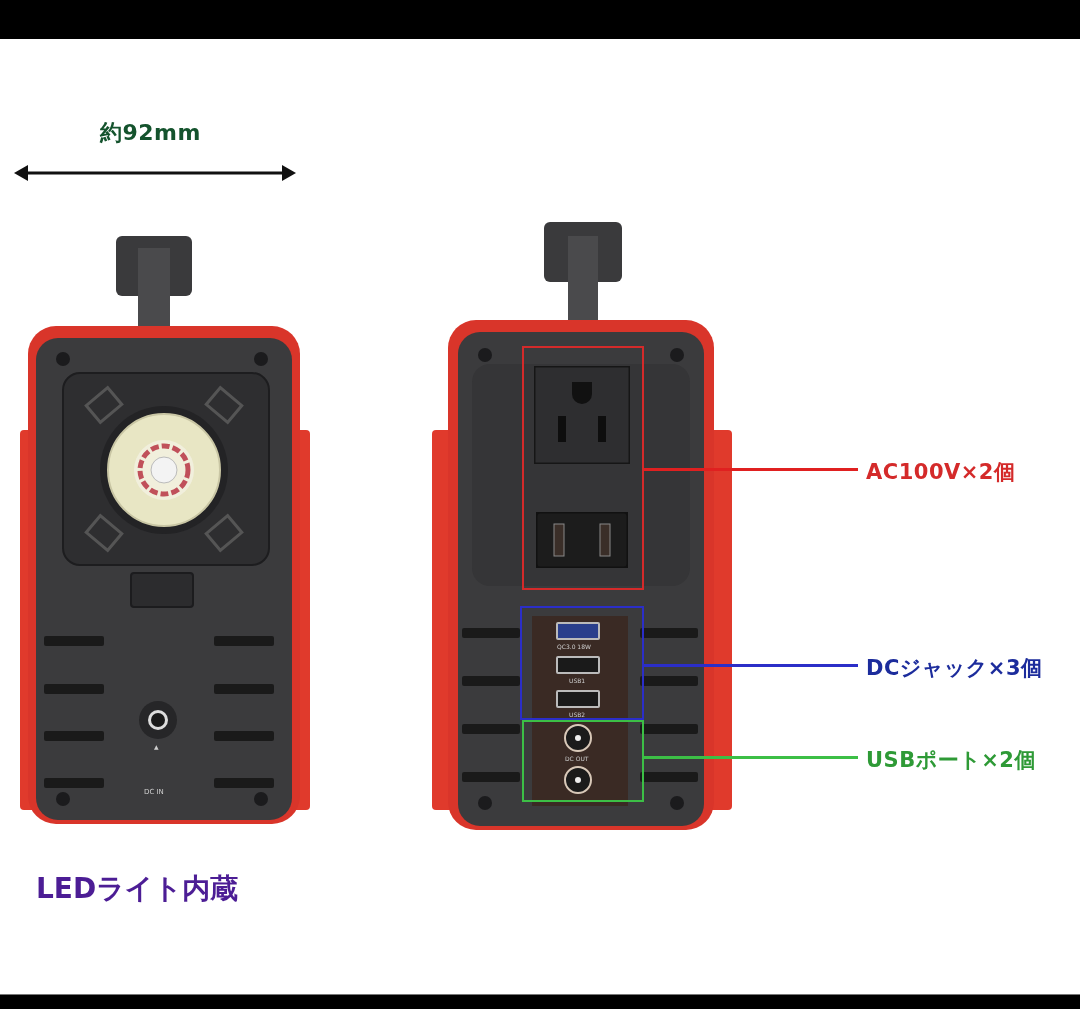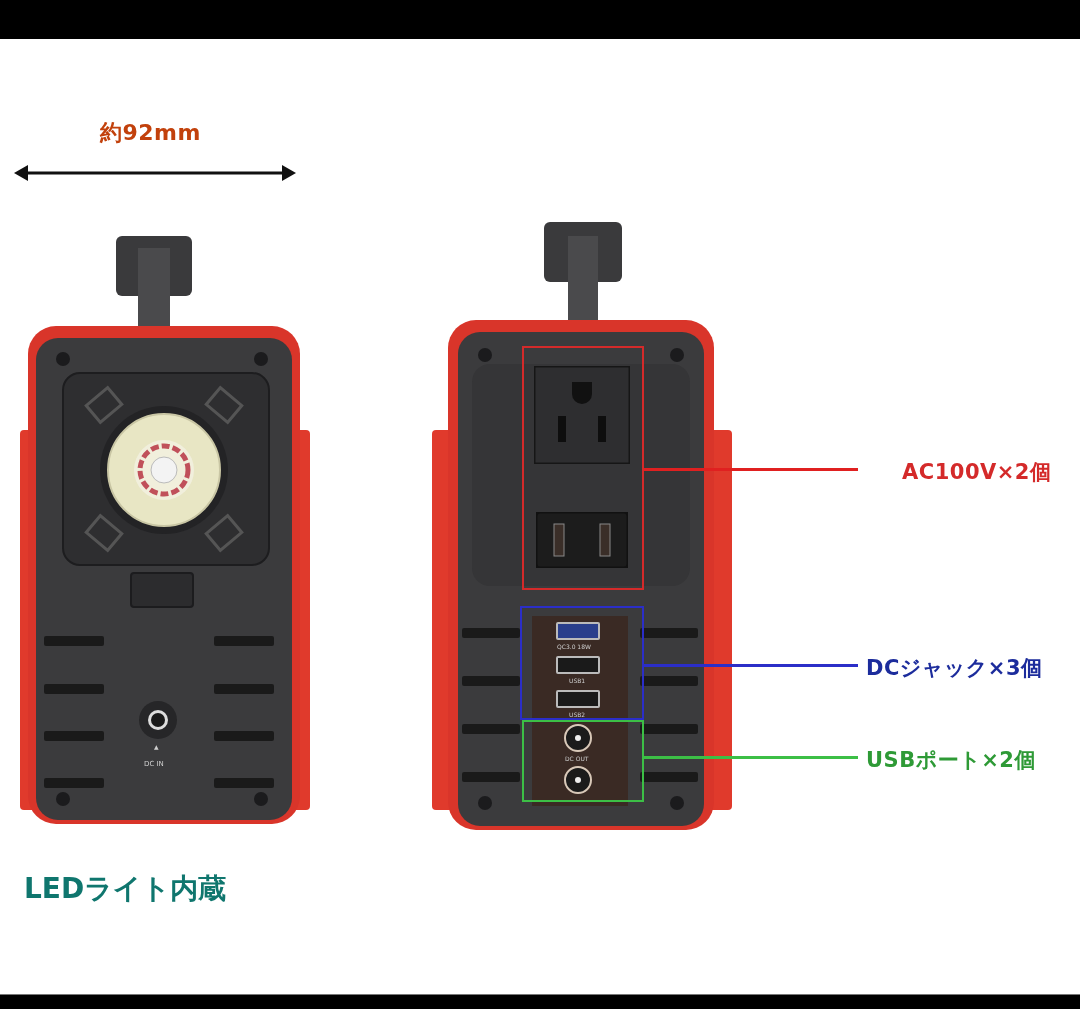--- a/index.html
+++ b/index.html
@@ -1,22 +1,22 @@
 <!DOCTYPE html>
 <html><head>
 <meta charset="utf-8">
 <style>
   html,body{margin:0;padding:0;}
   body{width:1080px;height:1009px;position:relative;overflow:hidden;background:#ffffff;font-family:"DejaVu Sans","Liberation Sans",sans-serif;}
   .bar-top{position:absolute;left:0;top:0;width:1080px;height:39px;background:#000;}
   .bar-bottom{position:absolute;left:0;top:994px;width:1080px;height:15px;background:#000;border-top:1px solid #777;}
   .abs{position:absolute;}
-  .dim-label{left:100px;top:118px;font-size:22px;font-weight:bold;color:#c2410c;letter-spacing:0.5px;}
+  .dim-label{left:100px;top:118px;font-size:22px;font-weight:bold;color:#14532d;letter-spacing:0.5px;}
   .arrow{left:14px;top:164px;width:282px;height:18px;}
-  .caption{left:24px;top:870px;font-size:28px;font-weight:bold;color:#0f766e;}
+  .caption{left:36px;top:870px;font-size:28px;font-weight:bold;color:#4c1d95;}
   .callout{font-size:21px;font-weight:bold;letter-spacing:0.5px;}
   .c-ac{left:866px;top:458px;}
   .c-usb{left:866px;top:654px;}
   .c-dc{left:866px;top:746px;}
   .line{position:absolute;height:3px;}
   .box{position:absolute;border:2px solid;box-sizing:border-box;}
   
   .handle-outer{position:absolute;background:#3a3a3c;border-radius:6px;}
   .handle-bar{position:absolute;background:#4a4a4c;}
   .shell{position:absolute;background:#d9352a;border-radius:28px;}
@@ -69,21 +69,21 @@
   <div class="slot" style="left:214px;top:636px;width:60px;"></div>
   <div class="slot" style="left:214px;top:684px;width:60px;"></div>
   <div class="slot" style="left:214px;top:731px;width:60px;"></div>
   <div class="slot" style="left:214px;top:778px;width:60px;"></div>
   <svg class="abs" style="left:138px;top:700px;" width="40" height="40" viewBox="0 0 40 40">
     <circle cx="20" cy="20" r="19" fill="#262628"></circle>
     <circle cx="20" cy="20" r="10" fill="#ddd"></circle>
     <circle cx="20" cy="20" r="7" fill="#1a1a1a"></circle>
   </svg>
   <div class="tiny" style="left:154px;top:743px;font-size:6px;">▲</div>
-  <div class="tiny" style="left:144px;top:760px;">DC IN</div>
+  <div class="tiny" style="left:144px;top:788px;">DC IN</div>
 </div>
 
 <div class="abs caption">LEDライト内蔵</div>
 
 <div>
   <div class="handle-outer" style="left:544px;top:222px;width:78px;height:60px;"></div>
   <div class="handle-bar" style="left:568px;top:236px;width:30px;height:92px;"></div>
   <div class="side-wing" style="left:432px;top:430px;width:24px;height:380px;border-radius:4px;"></div>
   <div class="side-wing" style="left:706px;top:430px;width:26px;height:380px;border-radius:4px;"></div>
   <div class="shell" style="left:448px;top:320px;width:266px;height:510px;"></div>
@@ -133,17 +133,17 @@
   <div class="slot" style="left:640px;top:772px;width:58px;"></div>
 </div>
 
 <div class="box" style="left:522px;top:346px;width:122px;height:244px;border-color:#d42a2a;"></div>
 <div class="line" style="left:644px;top:468px;width:214px;background:#e02020;"></div>
 <div class="box" style="left:520px;top:606px;width:124px;height:114px;border-color:#2b2ec8;"></div>
 <div class="line" style="left:644px;top:664px;width:214px;background:#2b2ec8;"></div>
 <div class="box" style="left:522px;top:720px;width:122px;height:82px;border-color:#3cbf46;"></div>
 <div class="line" style="left:644px;top:756px;width:214px;background:#3cbf46;"></div>
 
-<div class="abs callout c-ac" style="color:#d42a2a;margin-left:36px;">AC100V×2個</div>
+<div class="abs callout c-ac" style="color:#d42a2a;">AC100V×2個</div>
 <div class="abs callout c-usb" style="color:#1c2c9c;">DCジャック×3個</div>
 <div class="abs callout c-dc" style="color:#2e9a36;">USBポート×2個</div>
 
 <div class="bar-bottom"></div>
 
 </body></html>

